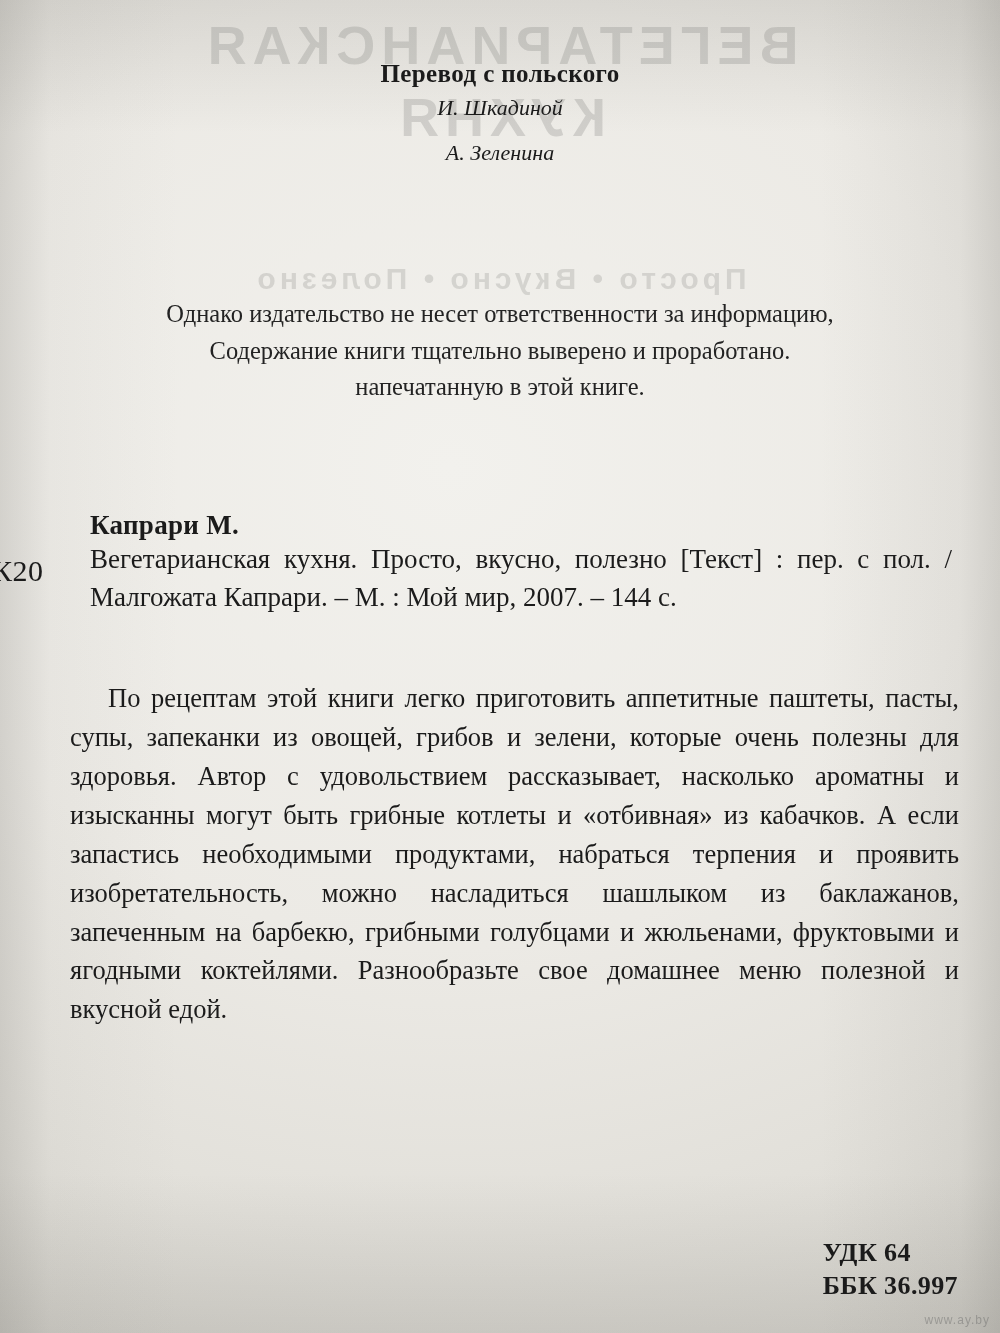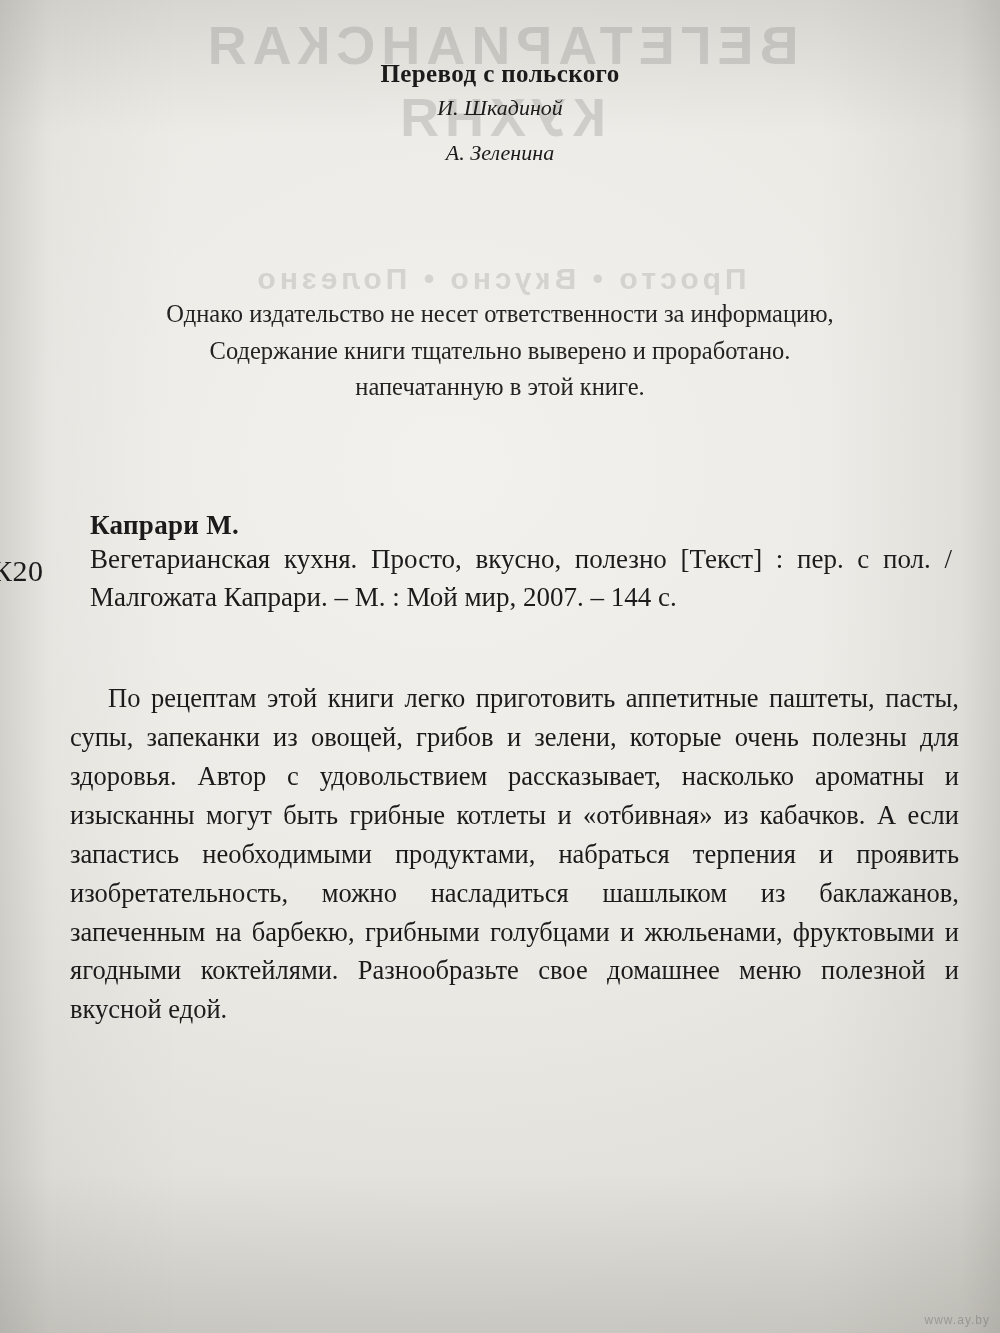--- a/index.html
+++ b/index.html
@@ -171,17 +171,21 @@
     </div>
 
     <div class="block-cataloging">
       <div class="cat-code">К20</div>
       <div class="cat-author">Капрари М.</div>
       <div class="cat-desc">Вегетарианская кухня. Просто, вкусно, полезно [Текст] : пер. с пол. / Малгожата Капрари. – М. : Мой мир, 2007. – 144 с.</div>
     </div>
 
     <div class="block-annotation">По рецептам этой книги легко приготовить аппетитные паштеты, пасты, супы, запеканки из овощей, грибов и зелени, которые очень полезны для здоровья.  Автор с удовольствием рассказывает, насколько ароматны и изысканны могут быть грибные котлеты и «отбивная» из кабачков. А если запастись необходимыми продуктами, набраться терпения и проявить изобретательность, можно насладиться  шашлыком из баклажанов, запеченным на барбекю, грибными голубцами и жюльенами, фруктовыми и ягодными коктейлями. Разнообразьте свое домашнее меню полезной и вкусной едой.</div>
 
+    <div class="block-udk">
+      <div>УДК 64</div>
+      <div>ББК 36.997</div>
+    </div>
 
   </div>
 
   <div class="watermark">www.ay.by</div>
 </div>
 
 </body></html>

